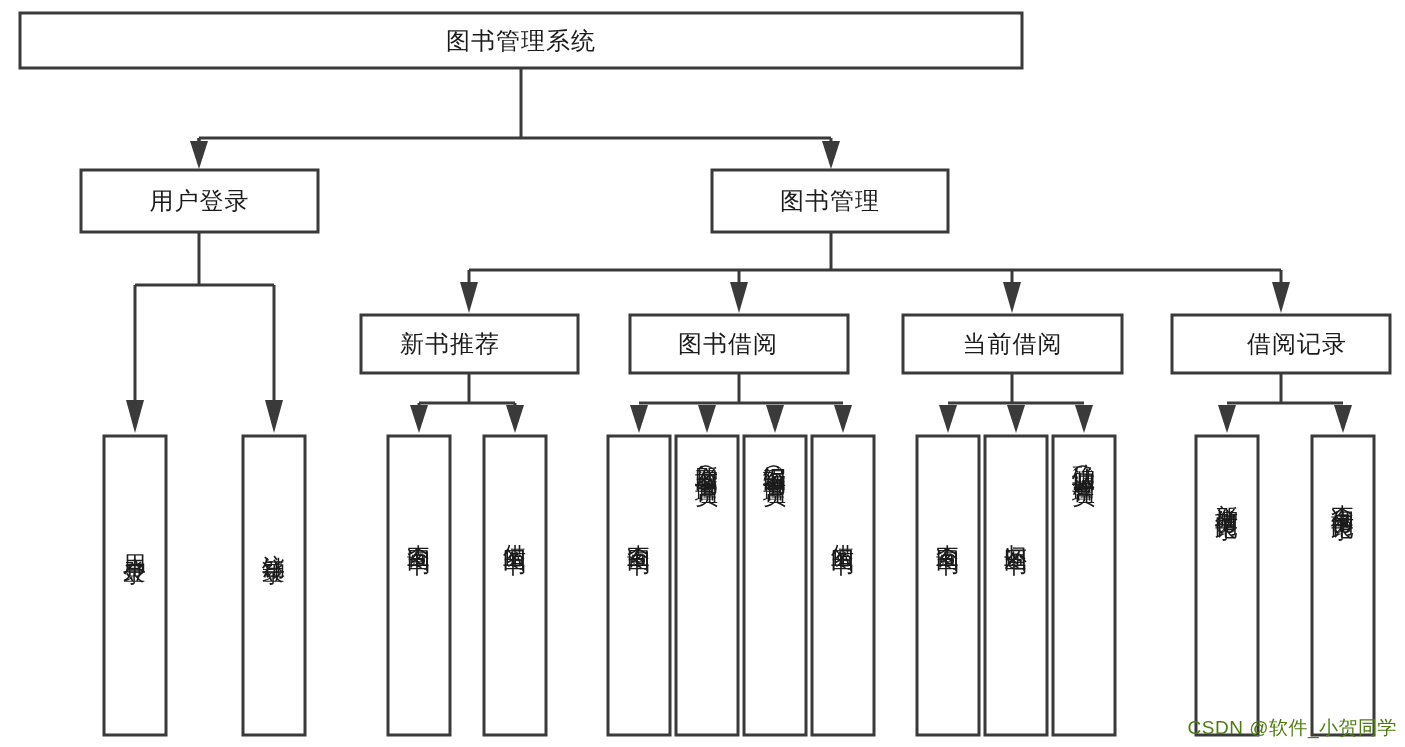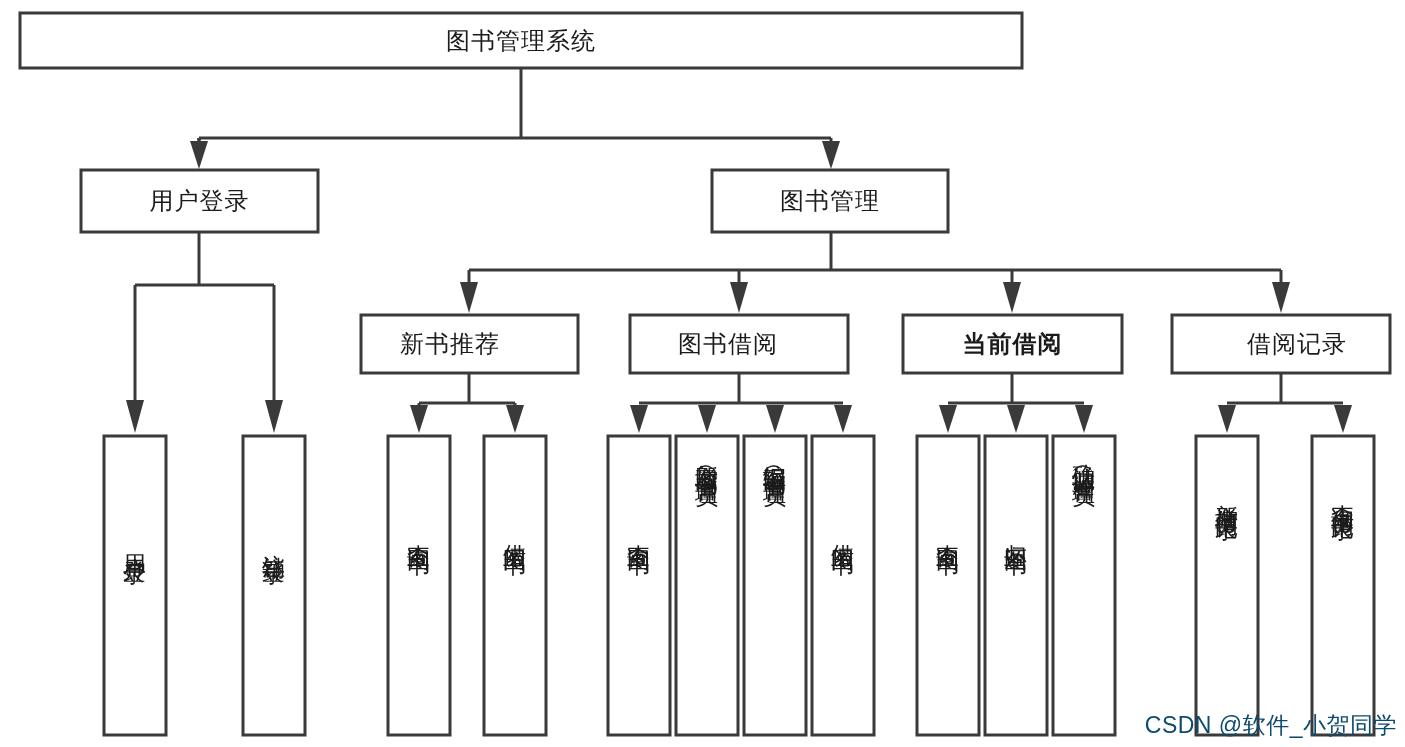--- a/index.html
+++ b/index.html
@@ -67,22 +67,22 @@
     font-size: 24px;
     color: #1b1b1b;
     white-space: nowrap;
     letter-spacing: 1px;
     font-family: "Liberation Sans", "DejaVu Sans", sans-serif;
   }
   .watermark {
     position: absolute;
     right: 8px;
     bottom: 6px;
-    font-size: 23px;
-    color: #0c4a6e;
+    font-size: 19px;
+    color: #4d7c0f;
     font-family: "Liberation Sans", "DejaVu Sans", sans-serif;
     white-space: nowrap;
     letter-spacing: 0.5px;
   }
 </style>
 </head>
 <body>
 
 <div id="diagram-root">
 
@@ -184,21 +184,21 @@
   <div class="hlabel-wrap" style="left:712px; top:170px; width:236px; height:62px;">
     <span>图书管理</span>
   </div>
 
   <div class="hlabel-wrap" style="left:361px; top:315px; width:178px; height:58px;text-align:right;">
     <span>新书推荐</span>
   </div>
   <div class="hlabel-wrap" style="left:630px; top:315px; width:196px; height:58px;">
     <span>图书借阅</span>
   </div>
-  <div class="hlabel-wrap" style="left:903px; top:315px; width:219px; height:58px;font-weight:bold;">
+  <div class="hlabel-wrap" style="left:903px; top:315px; width:219px; height:58px;">
     <span>当前借阅</span>
   </div>
   <div class="hlabel-wrap" style="left:1172px; top:315px; width:218px; height:58px;padding-left:16px;">
     <span>借阅记录</span>
   </div>
 
   <div class="vlabel-wrap" style="left:104px; top:536px; width:62px; height:199px;">
     <span>用户登录</span>
   </div>
   <div class="vlabel-wrap" style="left:243px; top:536px; width:62px; height:199px;">

